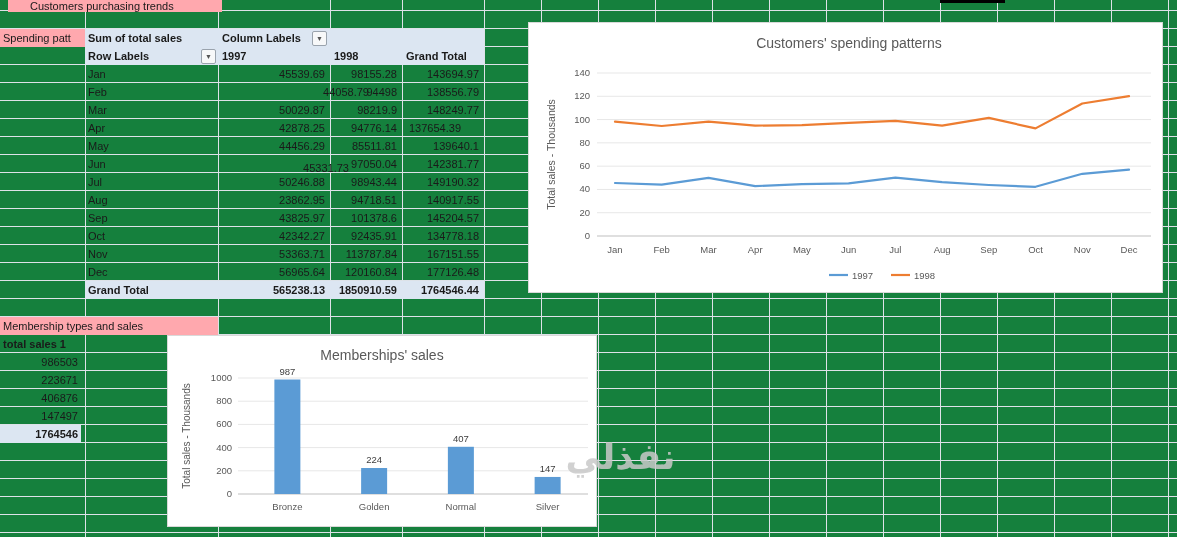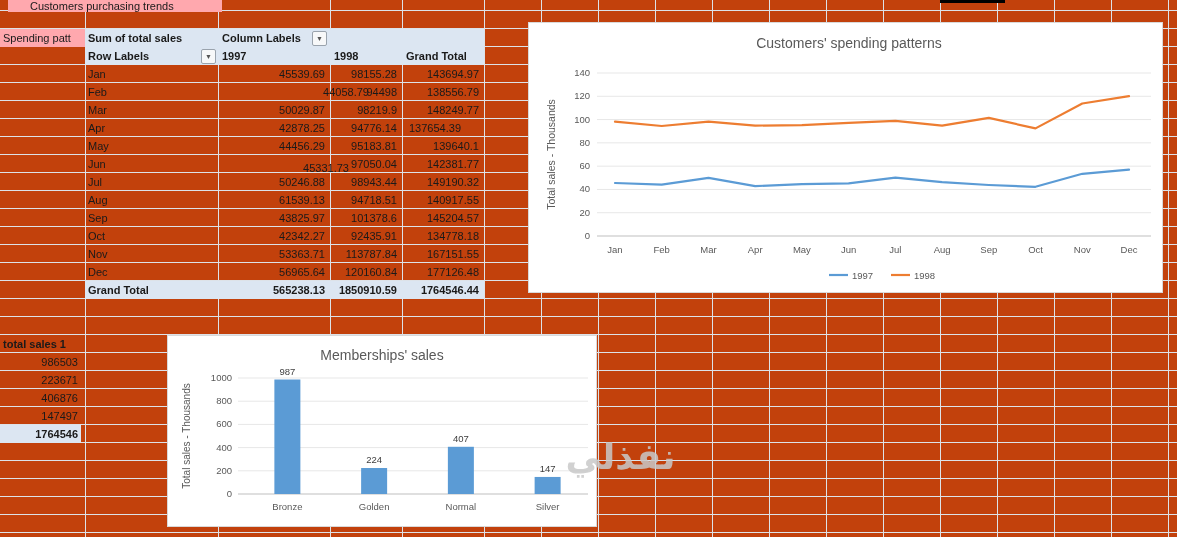--- a/index.html
+++ b/index.html
@@ -1,17 +1,17 @@
 <!DOCTYPE html>
 <html><head>
 <meta charset="utf-8">
 <style>
   html,body{margin:0;padding:0;background:#fff;}
   body{--grid-line:#dde2e8;}
-  .sheet{position:relative;width:1177px;height:537px;overflow:hidden;background:#c2410c;
+  .sheet{position:relative;width:1177px;height:537px;overflow:hidden;background:#15803d;
          font-family:"Liberation Sans",sans-serif;color:#1a1a1a;}
   .hgrid{position:absolute;left:0;top:-7px;width:1177px;height:560px;z-index:0;
          background:repeating-linear-gradient(to bottom,transparent 0,transparent 17px,var(--grid-line,#dde2e8) 17px,var(--grid-line,#dde2e8) 18px);}
   .vline{position:absolute;top:0;height:537px;width:1px;background:var(--grid-line,#dde2e8);z-index:0;}
   .cell{position:absolute;box-sizing:border-box;height:18px;line-height:18px;font-size:11px;
         white-space:nowrap;z-index:1;}
   .bold{font-weight:bold;}
   .num{text-align:right;padding-right:3px;}
   .pink{background:var(--highlight-pink,#ffa8ae);}
   .blue{background:var(--pivot-header-blue,#dce6f2);}
@@ -83,32 +83,32 @@
       <div class="cell" style="left: 85px; top: 101px; width: 130px; padding-left: 3px;">Mar</div>
       <div class="cell num" style="left: 218px; top: 101px; width: 110px;">50029.87</div>
       <div class="cell num" style="left: 330px; top: 101px; width: 70px;">98219.9</div>
       <div class="cell num" style="left: 402px; top: 101px; width: 80px;">148249.77</div>
       <div class="cell" style="left: 85px; top: 119px; width: 130px; padding-left: 3px;">Apr</div>
       <div class="cell num" style="left: 218px; top: 119px; width: 110px;">42878.25</div>
       <div class="cell num" style="left: 330px; top: 119px; width: 70px;">94776.14</div>
       <div class="cell num" style="left: 384px; top: 119px; width: 80px;">137654.39</div>
       <div class="cell" style="left: 85px; top: 137px; width: 130px; padding-left: 3px;">May</div>
       <div class="cell num" style="left: 218px; top: 137px; width: 110px;">44456.29</div>
-      <div class="cell num" style="left: 330px; top: 137px; width: 70px;">95183.81</div>
+      <div class="cell num" style="left: 330px; top: 137px; width: 70px;">85511.81</div>
       <div class="cell num" style="left: 402px; top: 137px; width: 80px;">139640.1</div>
       <div class="cell" style="left: 85px; top: 155px; width: 130px; padding-left: 3px;">Jun</div>
       <div class="cell num" style="left: 218px; top: 159px; width: 110px; margin-left: 24px;">45331.73</div>
       <div class="cell num" style="left: 330px; top: 155px; width: 70px;">97050.04</div>
       <div class="cell num" style="left: 402px; top: 155px; width: 80px;">142381.77</div>
       <div class="cell" style="left: 85px; top: 173px; width: 130px; padding-left: 3px;">Jul</div>
       <div class="cell num" style="left: 218px; top: 173px; width: 110px;">50246.88</div>
       <div class="cell num" style="left: 330px; top: 173px; width: 70px;">98943.44</div>
       <div class="cell num" style="left: 402px; top: 173px; width: 80px;">149190.32</div>
       <div class="cell" style="left: 85px; top: 191px; width: 130px; padding-left: 3px;">Aug</div>
-      <div class="cell num" style="left: 218px; top: 191px; width: 110px;">61539.13</div>
+      <div class="cell num" style="left: 218px; top: 191px; width: 110px;">23862.95</div>
       <div class="cell num" style="left: 330px; top: 191px; width: 70px;">94718.51</div>
       <div class="cell num" style="left: 402px; top: 191px; width: 80px;">140917.55</div>
       <div class="cell" style="left: 85px; top: 209px; width: 130px; padding-left: 3px;">Sep</div>
       <div class="cell num" style="left: 218px; top: 209px; width: 110px;">43825.97</div>
       <div class="cell num" style="left: 330px; top: 209px; width: 70px;">101378.6</div>
       <div class="cell num" style="left: 402px; top: 209px; width: 80px;">145204.57</div>
       <div class="cell" style="left: 85px; top: 227px; width: 130px; padding-left: 3px;">Oct</div>
       <div class="cell num" style="left: 218px; top: 227px; width: 110px;">42342.27</div>
       <div class="cell num" style="left: 330px; top: 227px; width: 70px;">92435.91</div>
       <div class="cell num" style="left: 402px; top: 227px; width: 80px;">134778.18</div>
@@ -121,20 +121,21 @@
       <div class="cell num" style="left: 330px; top: 263px; width: 70px;">120160.84</div>
       <div class="cell num" style="left: 402px; top: 263px; width: 80px;">177126.48</div>
     </div>
 
   <div class="cell blue" style="left:85px;top:281px;width:399px;"></div>
   <div class="cell bold" style="left:88px;top:281px;">Grand Total</div>
   <div class="cell bold num" style="left:218px;top:281px;width:110px;">565238.13</div>
   <div class="cell bold num" style="left:330px;top:281px;width:70px;">1850910.59</div>
   <div class="cell bold num" style="left:402px;top:281px;width:80px;">1764546.44</div>
 
+  <div class="cell pink" style="left:0;top:317px;width:218px;padding-left:3px;">Membership types and sales</div>
   <div class="cell bold" style="left:0;top:335px;width:85px;padding-left:3px;">total sales 1</div>
   <div id="side-values">
       <div class="cell num" style="left: 0px; top: 353px; width: 81px;">986503</div>
       <div class="cell num" style="left: 0px; top: 371px; width: 81px;">223671</div>
       <div class="cell num" style="left: 0px; top: 389px; width: 81px;">406876</div>
       <div class="cell num" style="left: 0px; top: 407px; width: 81px;">147497</div>
     </div>
   <div class="cell blue bold num" style="left:0;top:425px;width:81px;">1764546</div>
 
   <div class="chart" style="left:528px;top:22px;width:633px;height:269px;">

